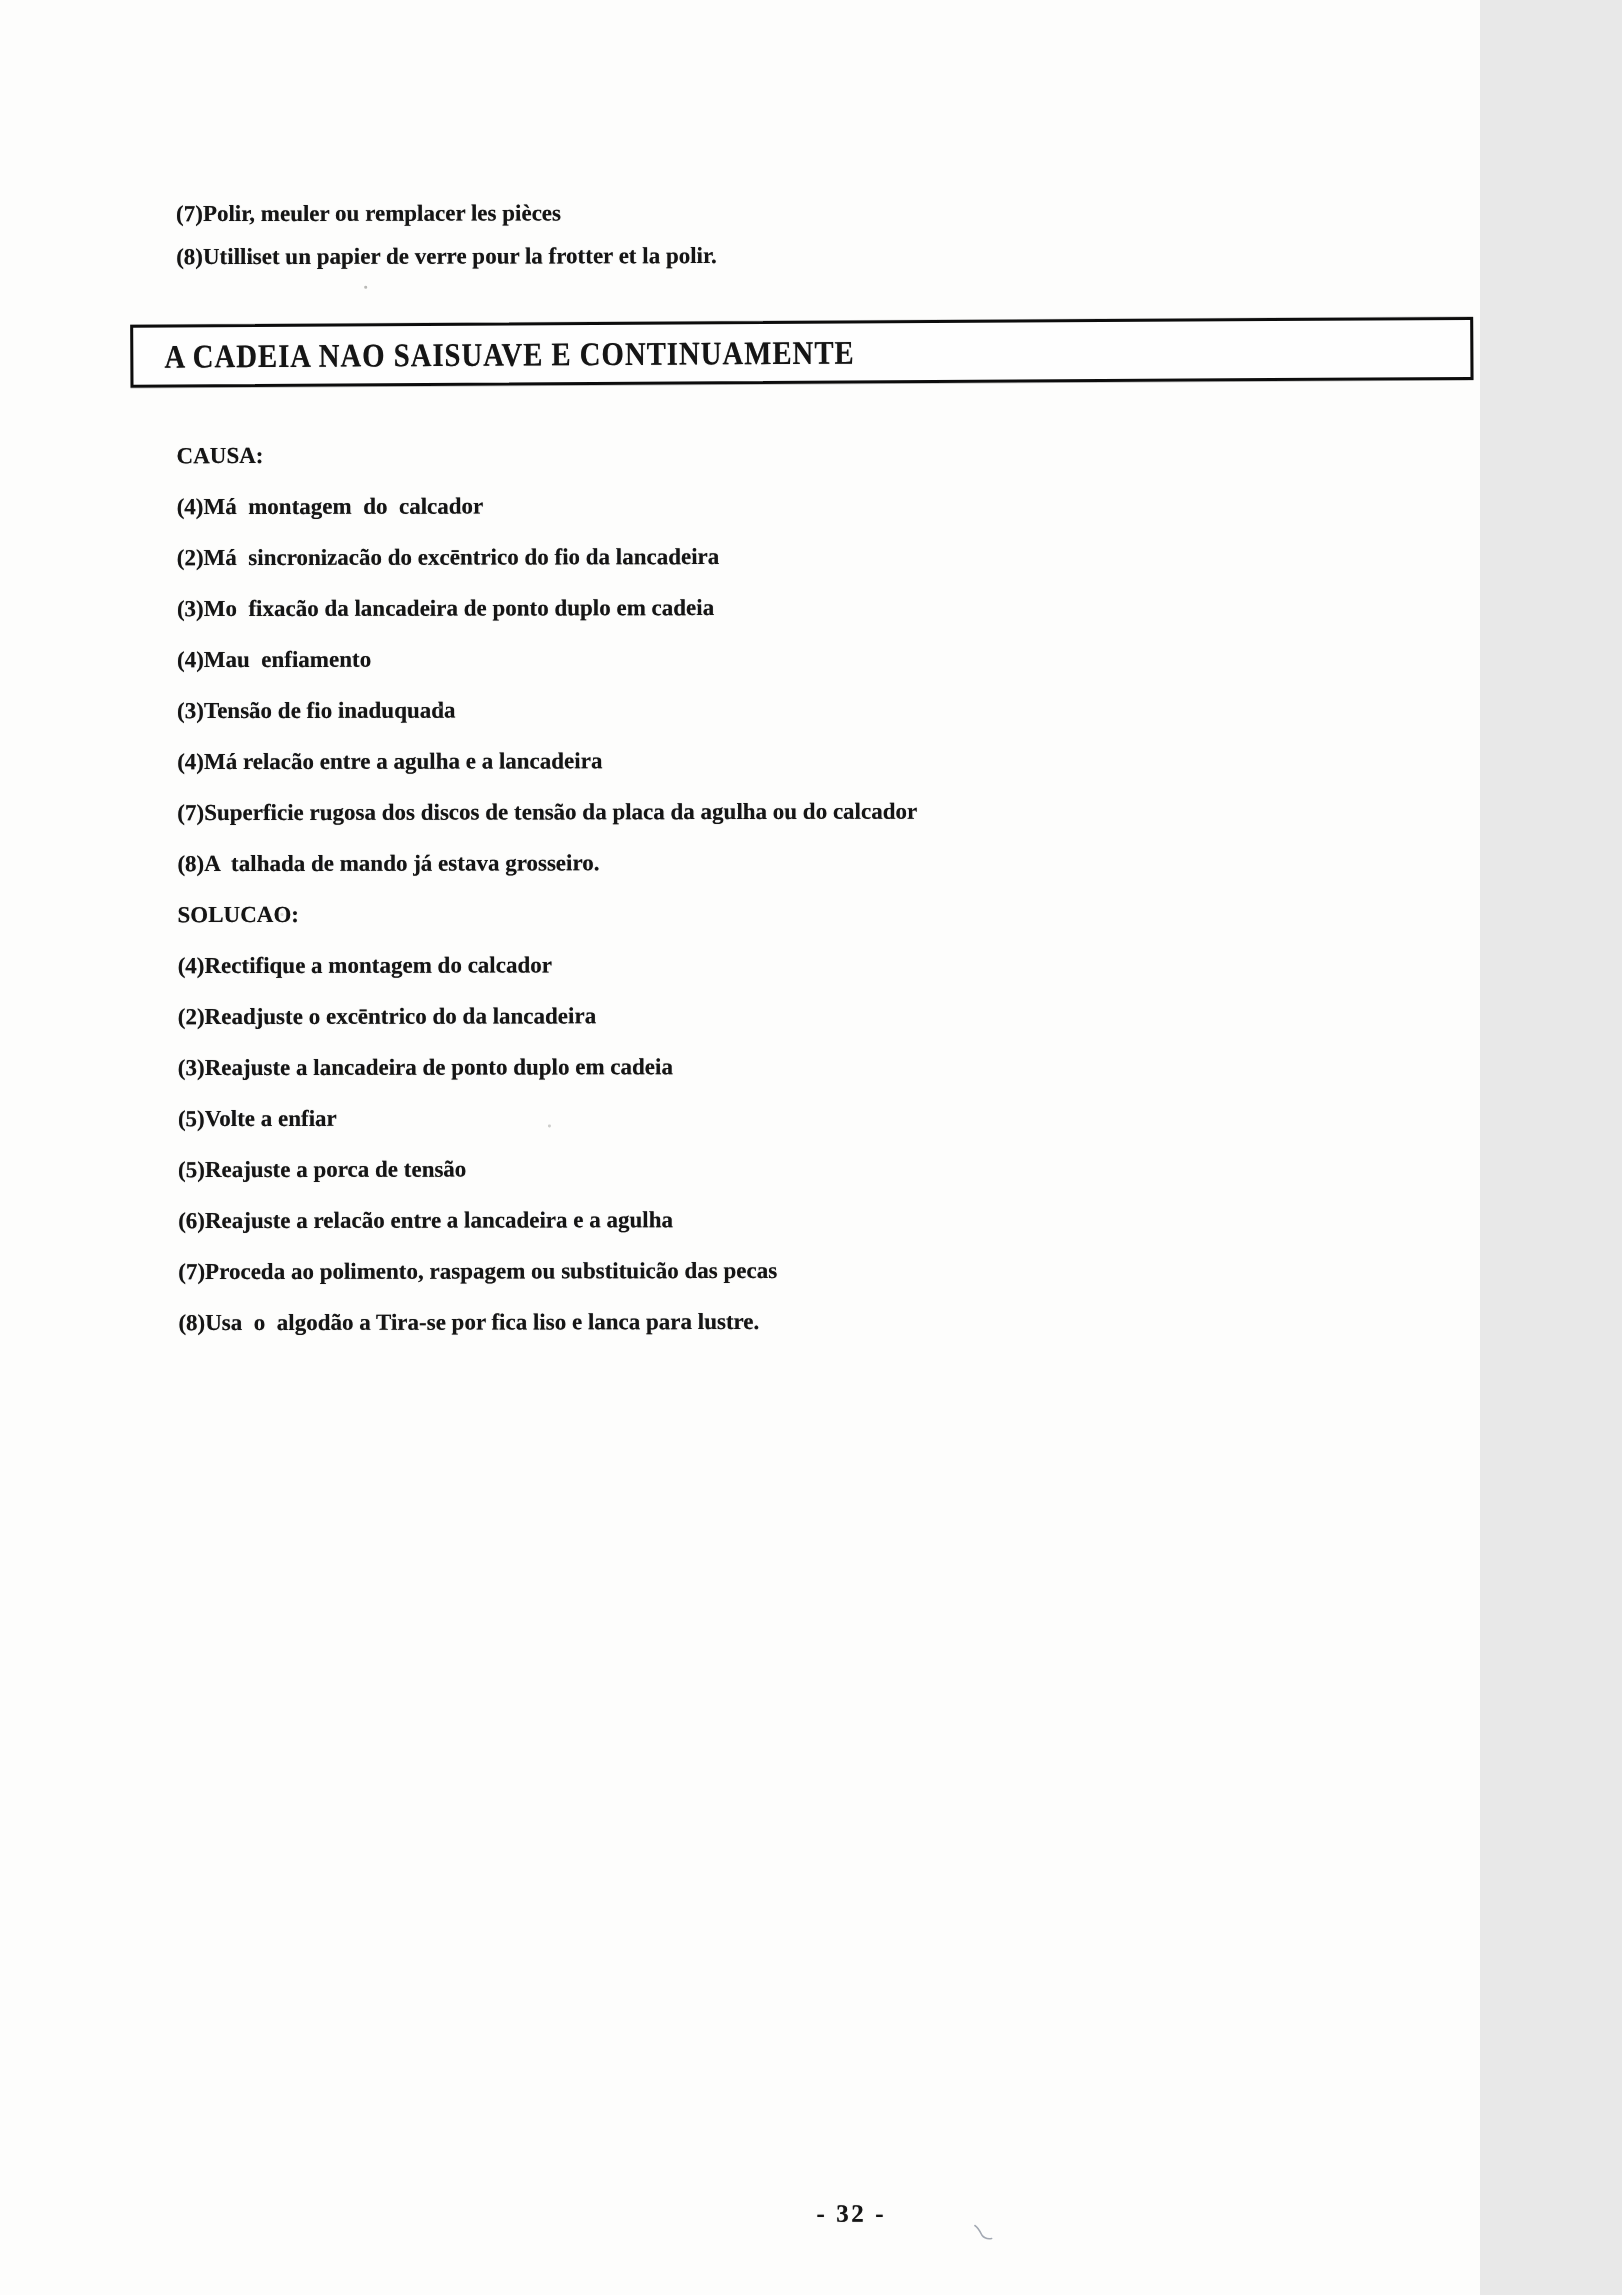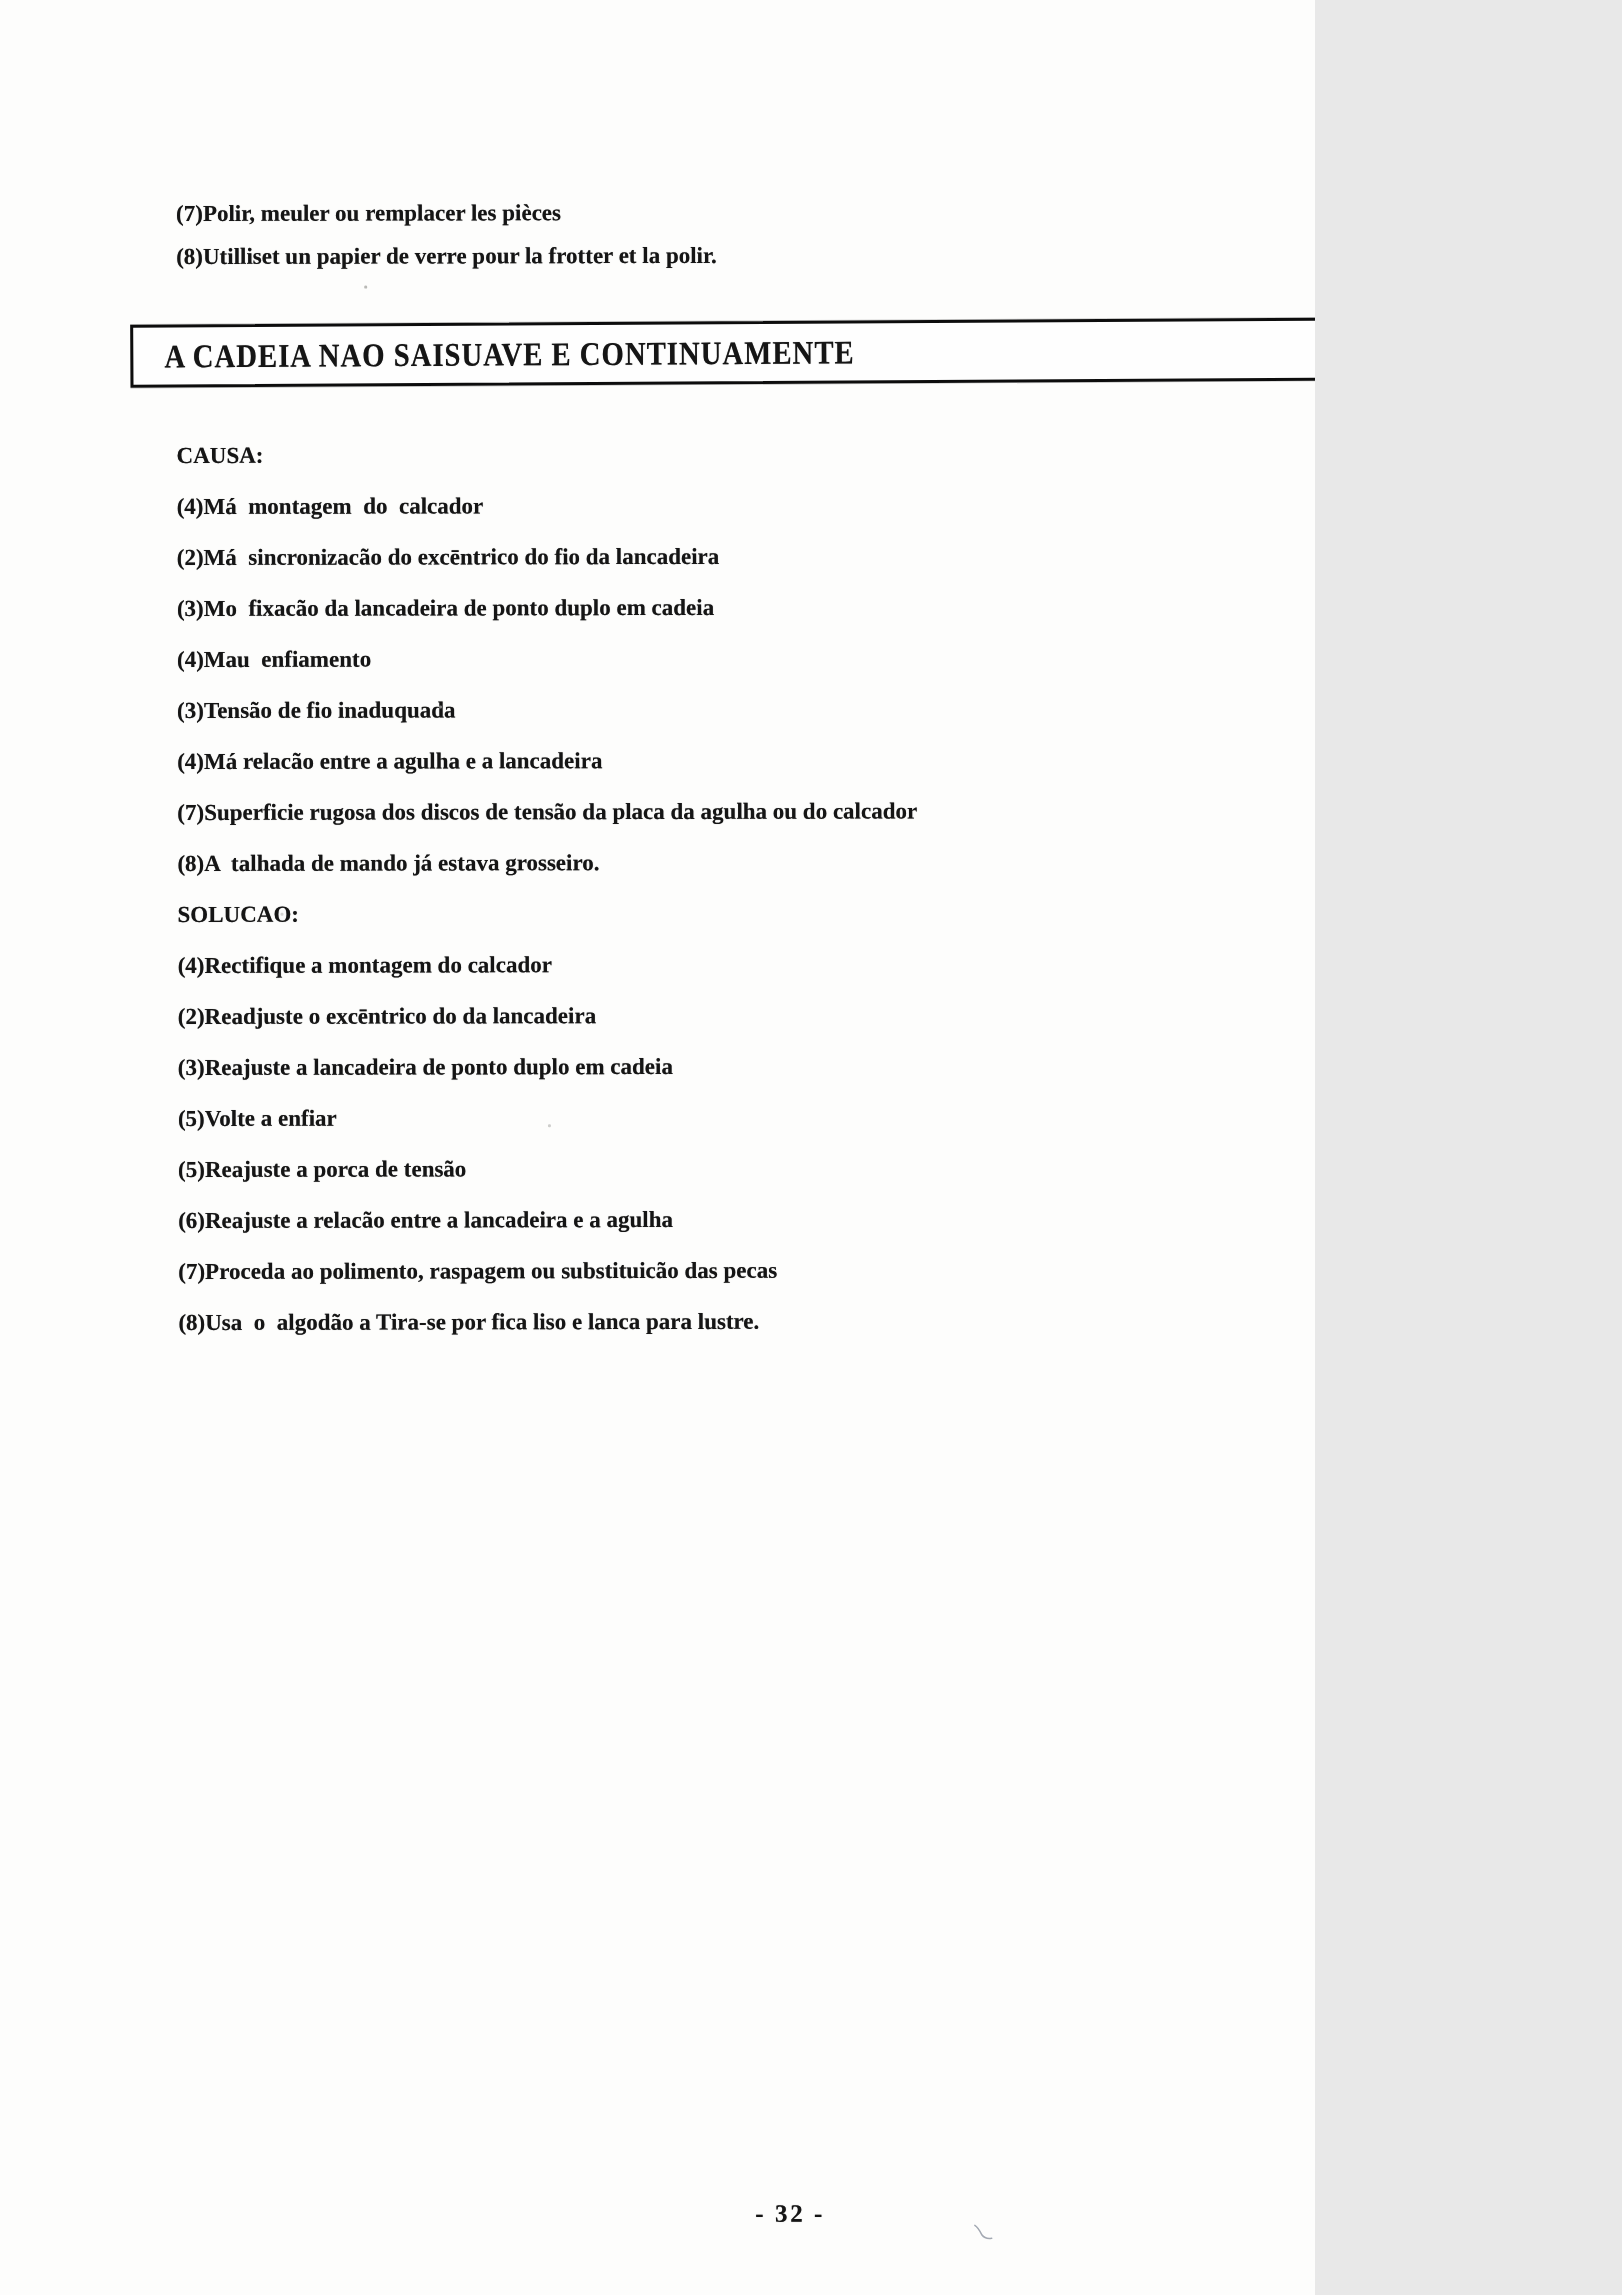--- a/index.html
+++ b/index.html
@@ -3,21 +3,21 @@
 <meta charset="utf-8">
 <style>
   * { margin: 0; padding: 0; box-sizing: border-box; }
 
   html, body {
     background: #e8e8e8;
   }
 
   .page {
     position: relative;
-    width: 1315px;
+    width: 1480px;
     height: 2295px;
     background: #fdfdfc;
     overflow: hidden;
     font-family: "Liberation Serif", "DejaVu Serif", serif;
     color: #151515;
   }
 
   
   .scan-block {
     position: absolute;
@@ -76,21 +76,21 @@
     height: 51px;
     display: flex;
     align-items: flex-start;
   }
 
   .page-number {
     position: absolute;
     left: 753px;
     top: 2200px;
     width: 131px;
-    text-align: left;
+    text-align: right;
     font-size: 25px;
     letter-spacing: 2.6px;
   }
 
   .scan-mark {
     position: absolute;
     left: 970px;
     top: 2224px;
     width: 22px;
     height: 18.3px;

